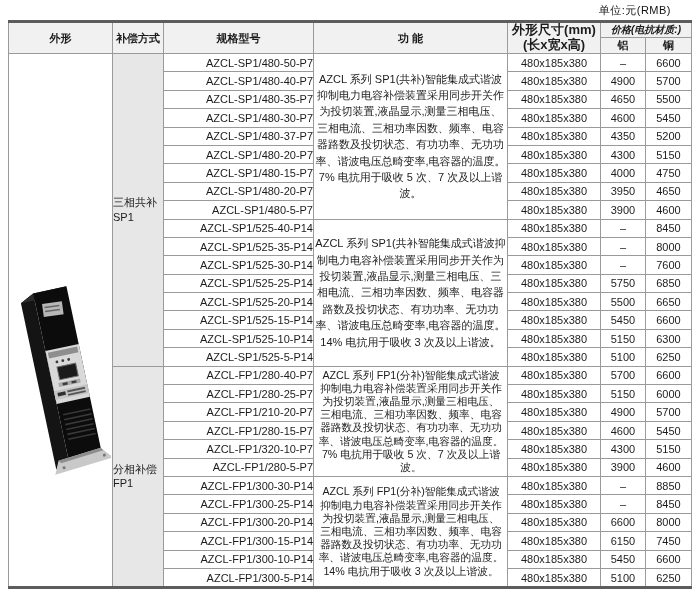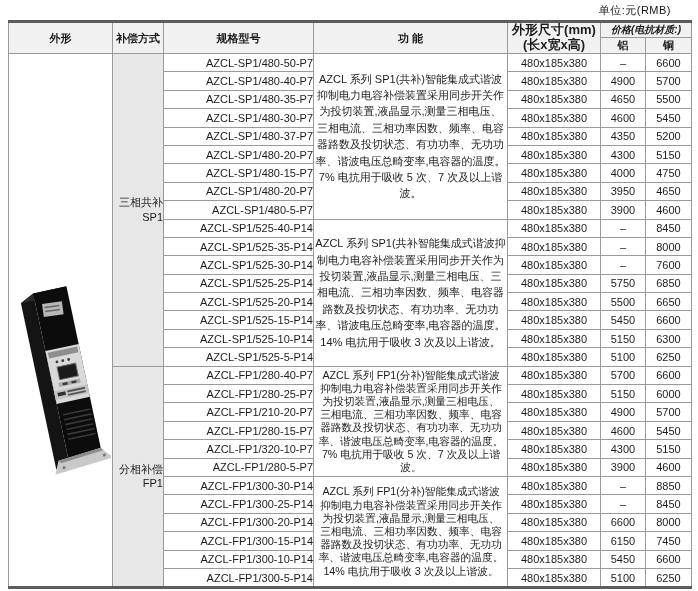--- a/index.html
+++ b/index.html
@@ -30,21 +30,21 @@
   }
   .spec thead th{
     background:var(--header-bg);font-weight:bold;text-align:center;
   }
   .spec thead tr.h1 th{height:13px;}
   .spec thead tr.h2 th{height:13px;}
   th.dims-h{font-size:13px;line-height:1.12;font-weight:bold;}
   th.price-h{font-size:10px;white-space:nowrap;font-style:italic;}
   .appearance-cell{background:#fff;vertical-align:top;text-align:center;}
   .method-cell{
-    background:var(--method-bg);text-align:right;font-size:11px;line-height:1.35;
+    background:var(--method-bg);text-align:left;font-size:11px;line-height:1.35;
   }
   .model-cell{text-align:right;height:17.4px;white-space:nowrap;}
   .function-cell{
     text-align:center;padding:2px 4px 2px 5px;line-height:16.4px;font-size:11px;
     vertical-align:middle;
   }
   .function-cell.dense{line-height:13.2px;font-size:10.7px;padding:1px 3px 1px 4px;}
   .dim-cell,.al-cell,.cu-cell{text-align:center;white-space:nowrap;}
   .photo-wrap{margin-top:116px;}
 </style>

